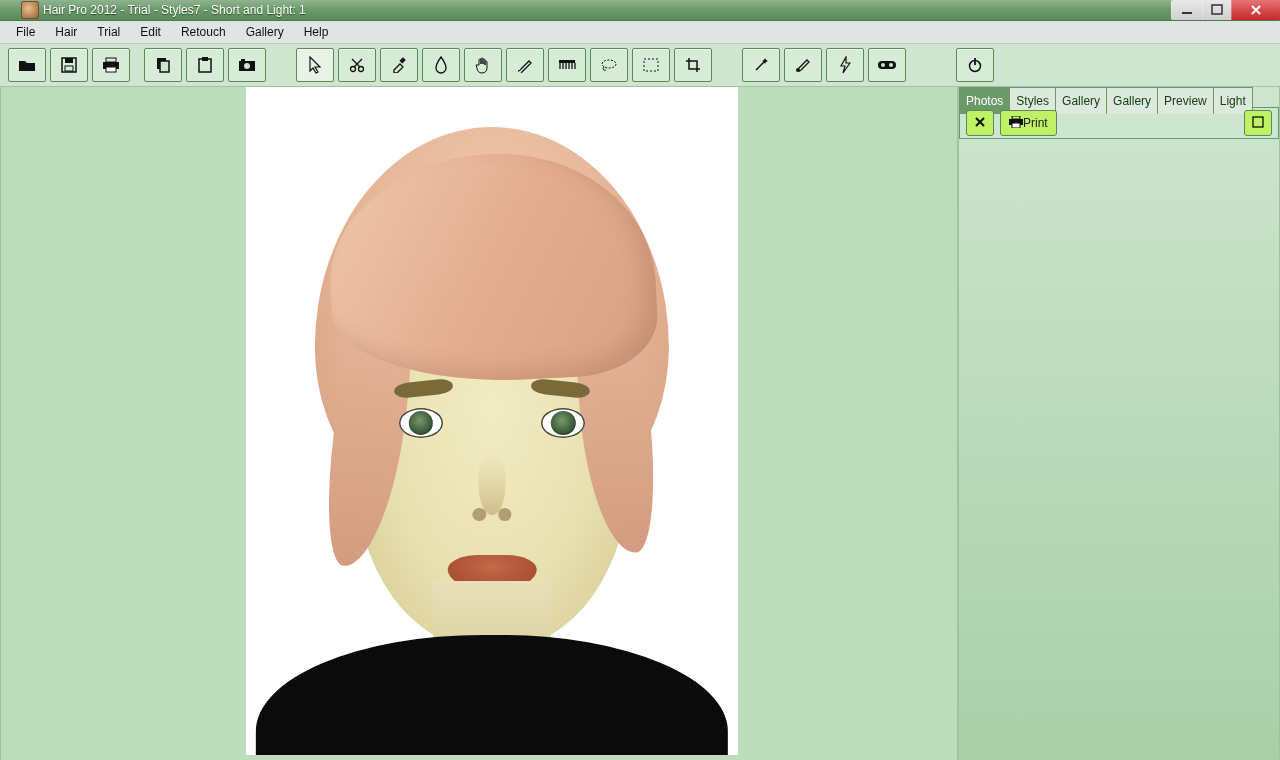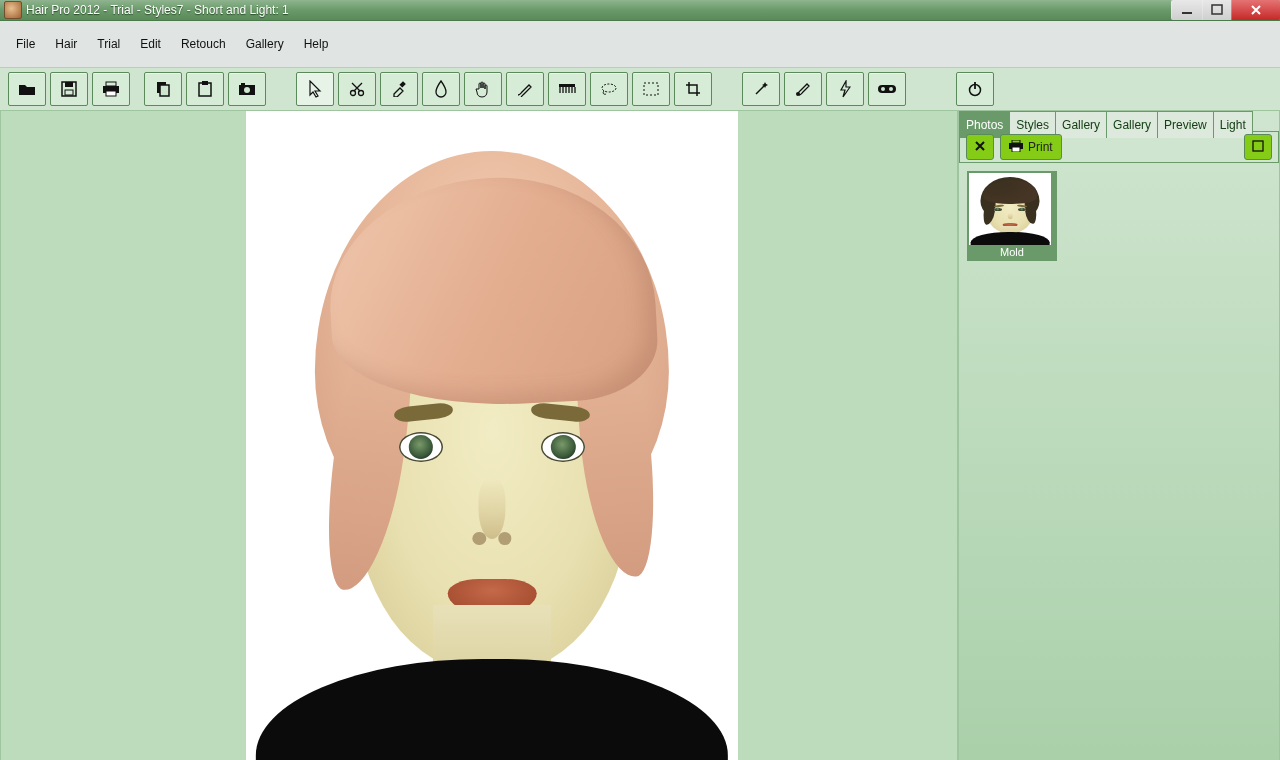--- a/index.html
+++ b/index.html
@@ -1,27 +1,27 @@
 <!DOCTYPE html>
 <html><head>
 <meta charset="utf-8">
 <style>
   html,body{margin:0;padding:0;width:1280px;height:760px;font-family:"Segoe UI",Tahoma,Arial,sans-serif;font-size:12px;overflow:hidden;background:#fff;}
   
-  .titlebar{height:20px;display:flex;align-items:center;background:linear-gradient(to bottom,#8fb48f 0%,#6a9a6a 50%,#5a8a5a 100%);border-bottom:1px solid #4a7a4a;color:#fff;font-size:12px;padding-left:4px;}
+  .titlebar{height:20px;display:flex;align-items:center;background:linear-gradient(to bottom,#8fb48f 0%,#6a9a6a 50%,#5a8a5a 100%);border-bottom:1px solid #4a7a4a;color:#fff;font-size:12px;padding-left:21px;}
   .titlebar .app-icon{width:16px;height:16px;border:1px solid #705030;background:radial-gradient(circle at 40% 40%,#e8c090,#a06030);margin-right:4px;border-radius:2px;}
   .titlebar .title{text-shadow:0 1px 1px #2a4a2a;flex:0 0 auto;}
   .titlebar .spacer{flex:1 1 auto;}
   .titlebar .winbtn{height:20px;display:flex;align-items:center;justify-content:center;border-left:1px solid rgba(255,255,255,.25);}
   .titlebar .winbtn svg{display:block;}
   .btn-min{width:30px;background:linear-gradient(to bottom,#e8e8e8,#cfcfcf);border-radius:2px 0 0 2px;}
   .btn-max{width:28px;background:linear-gradient(to bottom,#e8e8e8,#cfcfcf);}
   .btn-close{width:48px;background:linear-gradient(to bottom,#e57373,#c62828);border-radius:0 2px 2px 0;}
   
-  .menubar{height:22px;background:#e0e5e4;border-bottom:1px solid #c0c7c5;display:flex;align-items:center;padding:12px 6px;gap:0;}
+  .menubar{height:22px;background:#e0e5e4;border-bottom:1px solid #c0c7c5;display:flex;align-items:center;padding:0 6px;gap:0;}
   .menubar .menu-item{padding:2px 10px;color:#111;cursor:default;}
   
   .toolbar{height:42px;background:#cfe5cf;border-bottom:1px solid #9ec59e;display:flex;align-items:center;padding:0 8px;gap:4px;}
   .toolbar .tool{width:36px;height:32px;background:#d6ecd6;border:1px solid #5a8a5a;border-radius:2px;display:flex;align-items:center;justify-content:center;box-shadow:inset 0 1px 0 rgba(255,255,255,.5);}
   .toolbar .tool.active{background:#e6f3e6;}
   .toolbar .gap-sm{width:6px;}
   .toolbar .gap-lg{width:22px;}
   .toolbar .gap-xl{width:42px;}
   .toolbar svg{display:block;}
   
@@ -57,21 +57,21 @@
   .thumb .portrait .hair-side-l,
   .thumb .portrait .hair-side-r{
     background:#3a3020;
   }
   
   .sidepanel{width:320px;flex:0 0 320px;background:linear-gradient(to bottom,#cfe5cf 0%,#a8cfa8 100%);border:1px solid #9ec59e;border-top:none;border-left:1px solid #9ec59e;}
   .tabstrip{display:flex;height:20px;}
   .tabstrip .tab{border:1px solid #6a9a6a;border-bottom:none;padding:13px 6px;background:#dce9dc;color:#154015;font-size:12px;margin-right:-1px;display:flex;align-items:center;}
   .tabstrip .tab.active{background:#6a9a6a;color:#fff;}
   .panel-toolbar{height:30px;border:1px solid #6a9a6a;border-top:1px solid #6a9a6a;margin:0;display:flex;align-items:center;padding:0 6px;gap:6px;background:#cfe5cf;}
-  .panel-toolbar .pbtn{height:24px;border:1px solid #5a8a5a;background:#84cc16;border-radius:3px;display:flex;align-items:center;justify-content:center;padding:0 8px;gap:5px;font-size:12px;color:#222;}
+  .panel-toolbar .pbtn{height:24px;border:1px solid #5a8a5a;background:#bef264;border-radius:3px;display:flex;align-items:center;justify-content:center;padding:0 8px;font-size:12px;color:#222;}
   .panel-toolbar .pbtn.square{width:26px;padding:0;}
   .panel-toolbar .spacer{flex:1;}
   .thumbs{padding:8px;}
   .thumb{width:86px;border:2px solid #6a9a6a;background:#6a9a6a;display:inline-block;}
   .thumb .thumb-img{width:82px;height:72px;background:#fff;margin:0;overflow:hidden;position:relative;}
   .thumb .thumb-label{text-align:center;color:#fff;font-size:11px;padding:1px 0;}
 </style>
 </head>
 <body>
 
@@ -338,40 +338,14 @@
             </svg></span>
         <span>Print</span>
       </div>
       <div class="spacer"></div>
       <div class="pbtn square">
         <span><svg width="12" height="12">
               <rect x="1" y="1" width="10" height="10" fill="none" stroke="#111" stroke-width="1.3"></rect>
             </svg></span>
       </div>
     </div>
-    <div class="thumbs">
-      <div class="thumb">
-        <div class="thumb-img">
-          <div class="portrait">
-            <div class="hair-back"></div>
-            <div class="head"></div>
-            <div class="hair-side-l"></div>
-            <div class="hair-side-r"></div>
-            <div class="hair-fringe"></div>
-            <div class="eyebrow l"></div>
-              <div class="eyebrow r"></div>
-            <div class="eye l">
-                <div class="iris"></div>
-              </div>
-            <div class="eye r">
-                <div class="iris"></div>
-              </div>
-            <div class="nose"></div>
-            <div class="lips"></div>
-            <div class="neck"></div>
-            <div class="shirt"></div>
-          </div>
-        </div>
-        <div class="thumb-label">Mold</div>
-      </div>
-    </div>
   </div>
 </div>
 
 </body></html>

